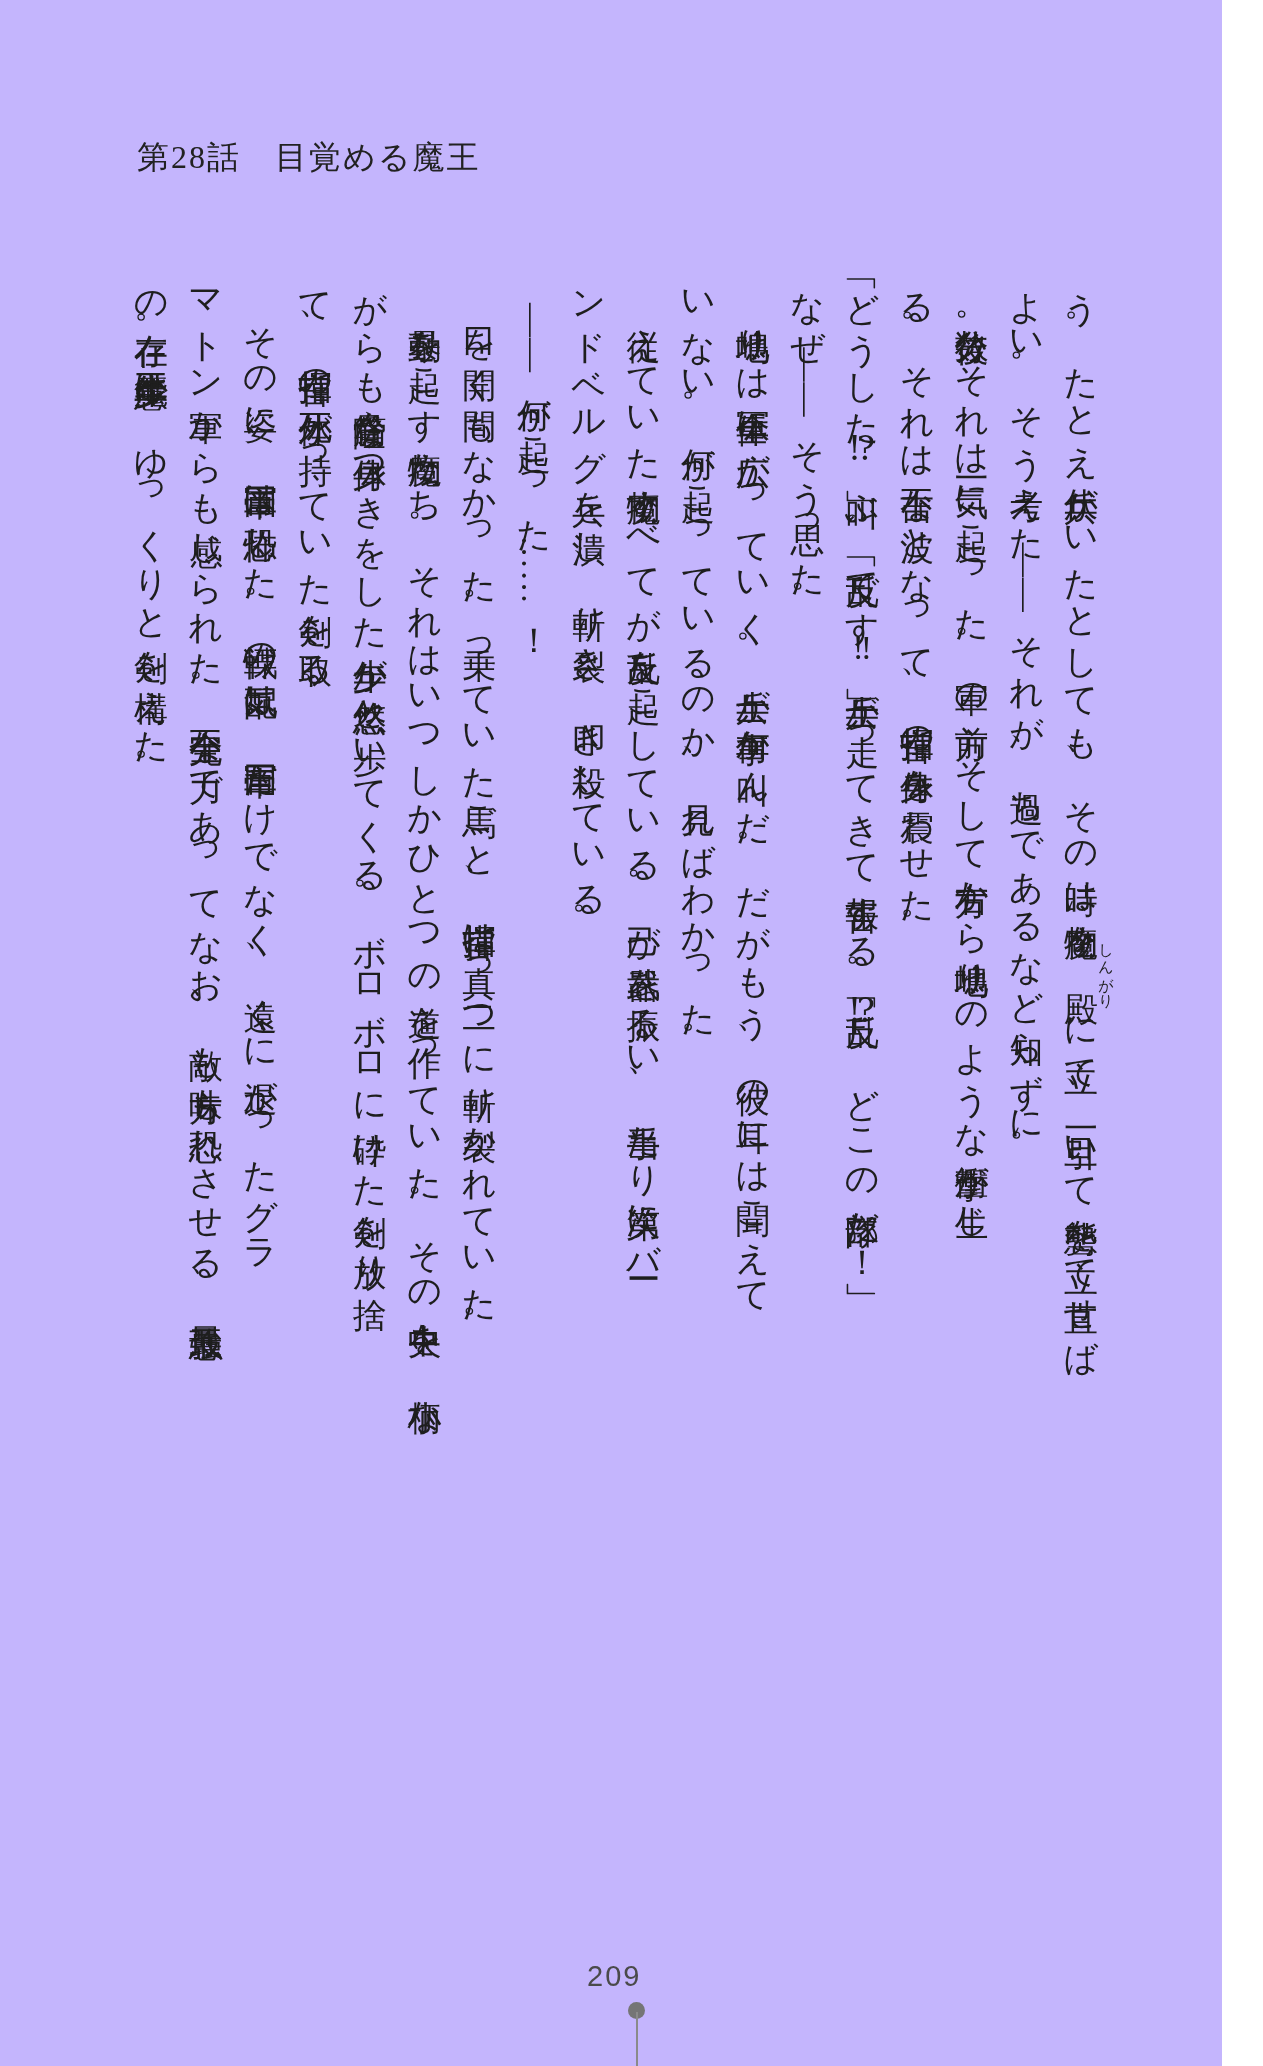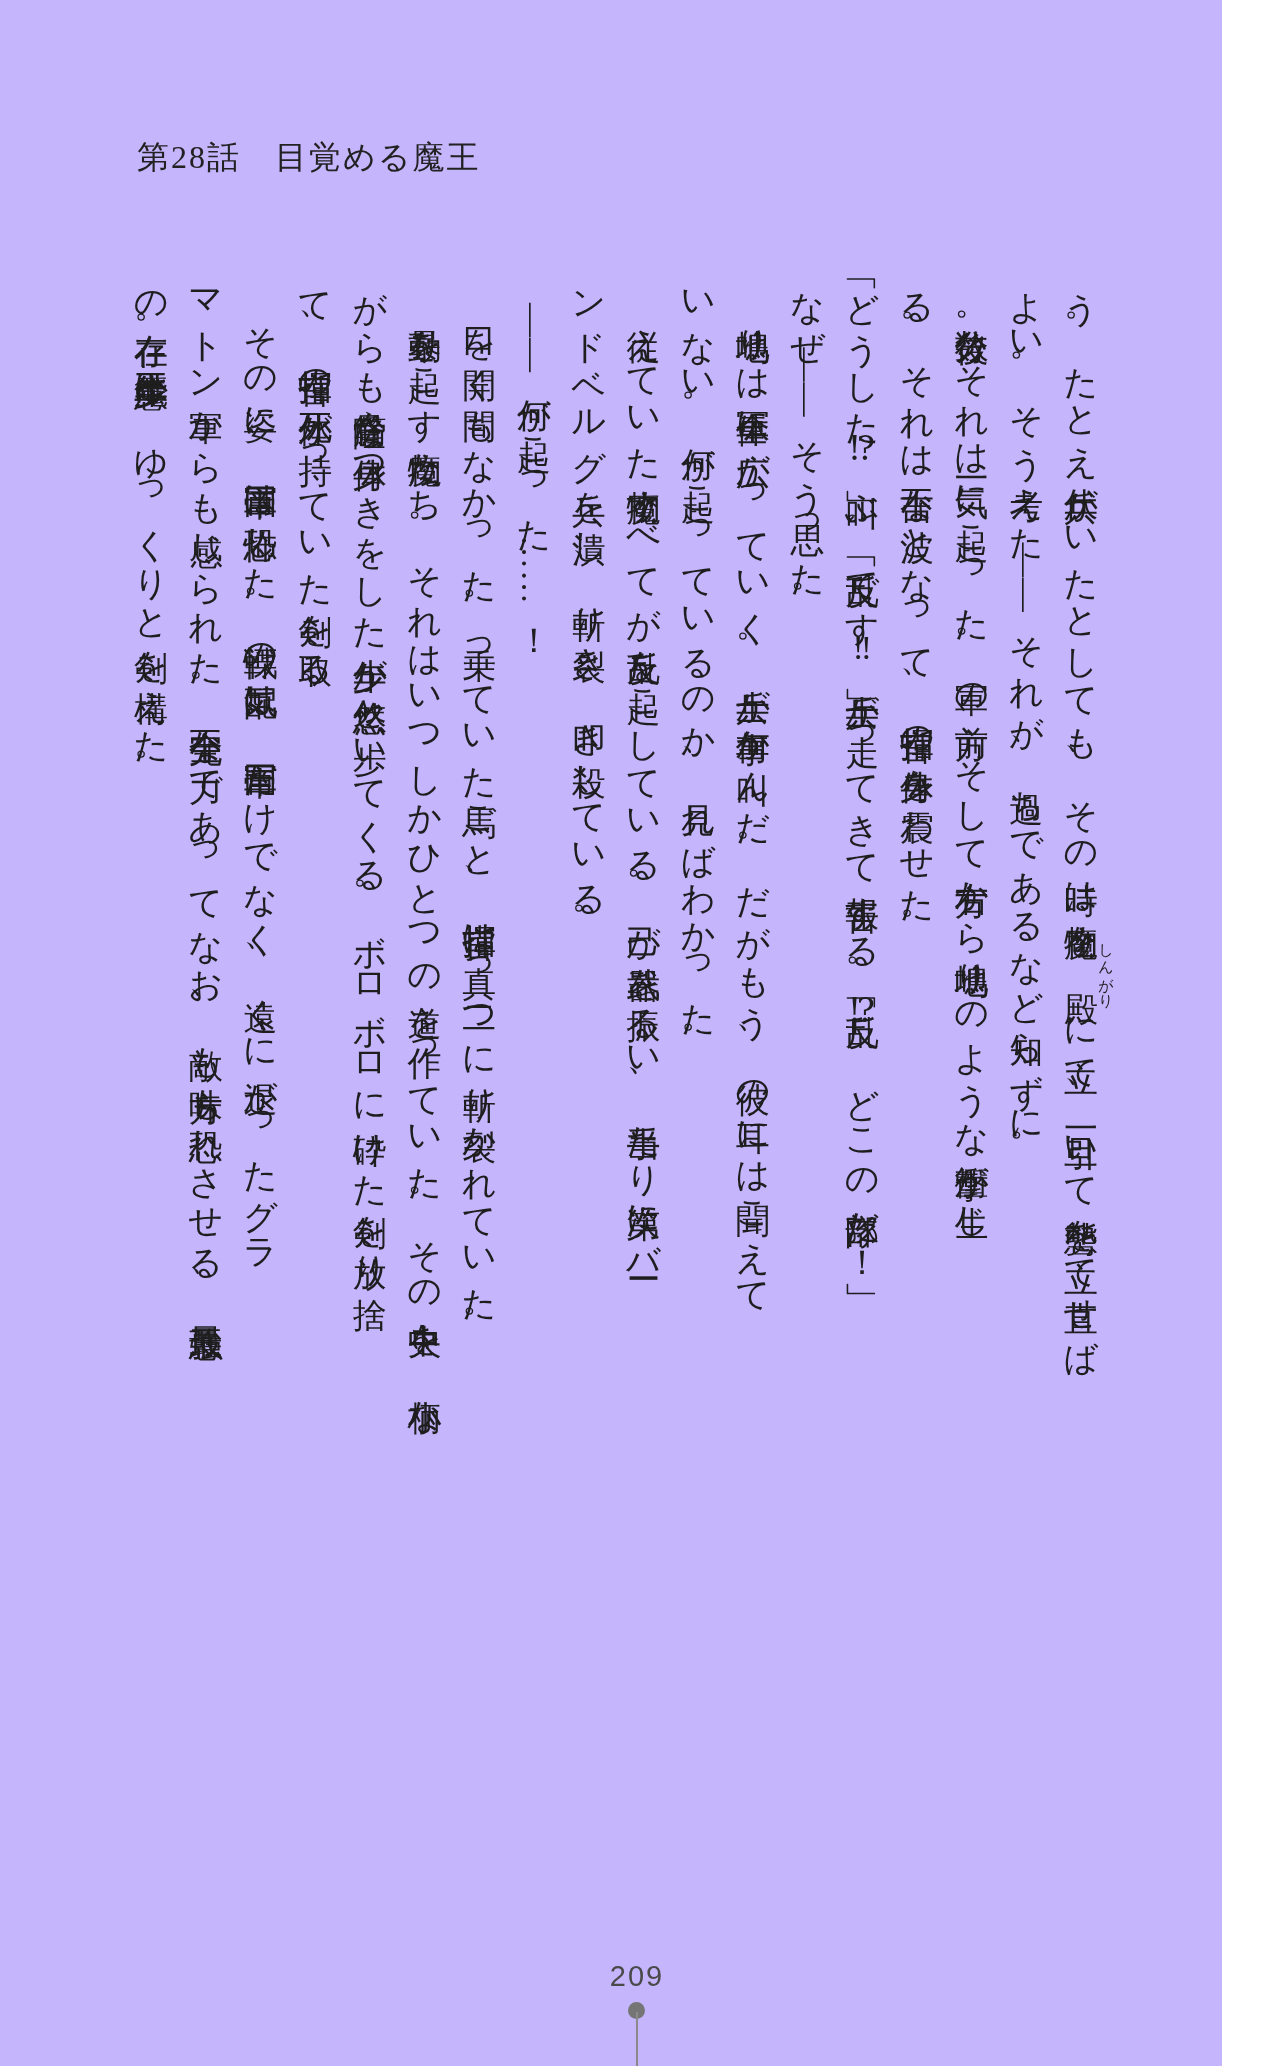--- a/index.html
+++ b/index.html
@@ -43,21 +43,21 @@
   ruby rt {
     font-size: 15px;
     letter-spacing: 0;
     color: #1e1e1e;
   }
   .page-number {
     position: absolute;
     left: 587px;
     top: 1960px;
     width: 100px;
-    text-align: center;
+    text-align: left;
     font-family: "Liberation Sans", "DejaVu Sans", sans-serif;
     font-weight: 400;
     font-size: 29px;
     letter-spacing: 2px;
     color: #4a4a4a;
   }
   .footer-dot {
     position: absolute;
     left: 628px;
     top: 2002px;

